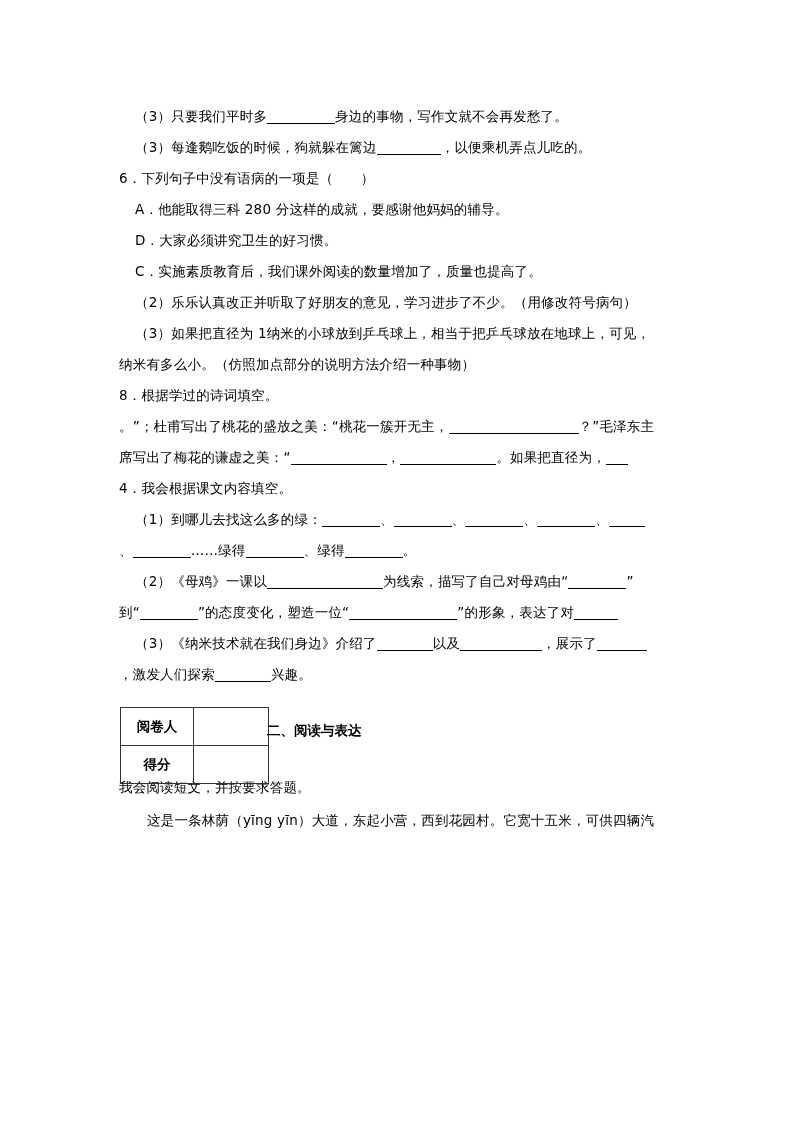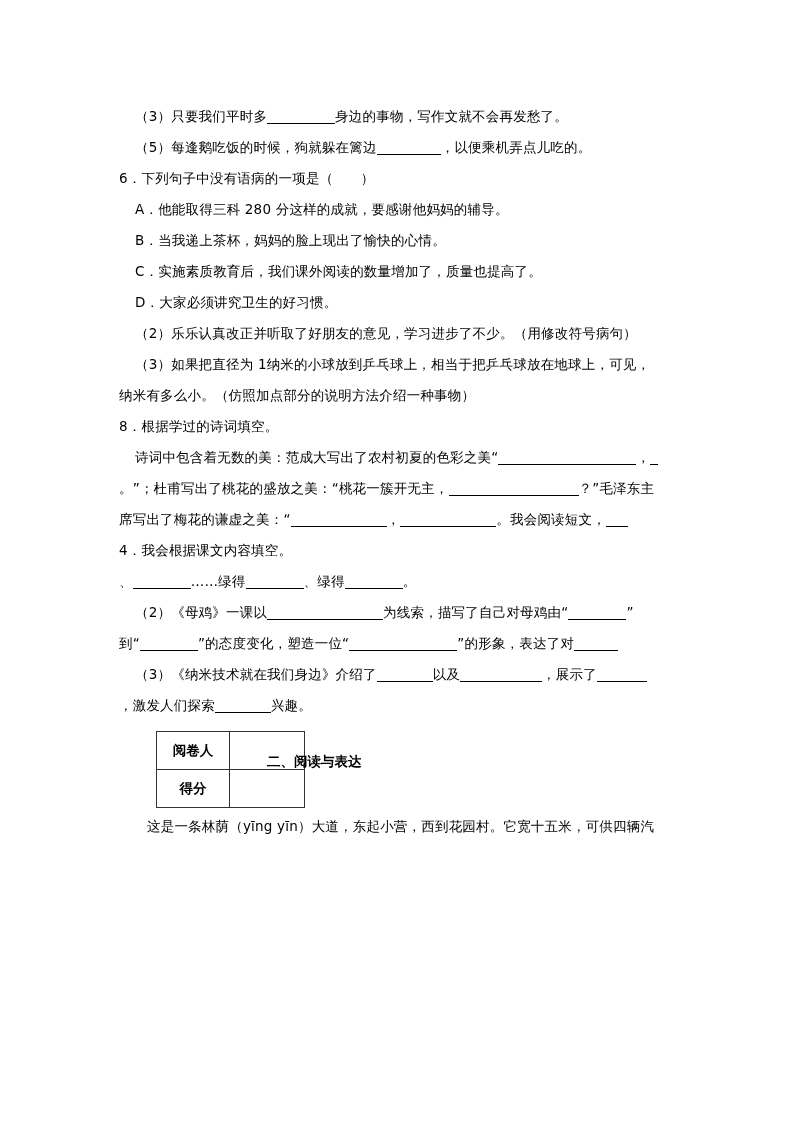--- a/index.html
+++ b/index.html
@@ -3,61 +3,60 @@
   <meta charset="utf-8">
   <style>
     html, body { margin: 0; padding: 0; background: #ffffff; }
     body { width: 794px; height: 1123px; position: relative; overflow: hidden;
            font-family: "DejaVu Sans", "Liberation Sans", sans-serif; color: #000; }
     .page { position: absolute; left: 119px; top: 101px; width: 556px; }
     .line { font-size: 13.5px; height: 31px; line-height: 31px; white-space: nowrap; letter-spacing: 0.2px; }
     .ind { padding-left: 16px; }
     .blank { display: inline-block; border-bottom: 1px solid #000; height: 14px; vertical-align: -3px; }
     .score-block { position: relative; height: 76px; margin-top: 6px; }
-    table.score { border-collapse: collapse; position: absolute; left: 1px; top: 4px; margin-left: 36px; }
+    table.score { border-collapse: collapse; position: absolute; left: 1px; top: 11px; }
     table.score td { border: 1px solid #333; width: 70px; height: 35px; text-align: center;
                      font-size: 13.5px; font-weight: bold; }
     table.score td.empty { width: 72px; }
     .section-title { position: absolute; left: 148px; top: 26px; font-size: 13.5px; font-weight: bold; text-align: center; }
     .para { padding-left: 28px; }
   </style>
 </head>
 <body>
 
 <div class="page">
 
   <div class="line ind">
     <span>（3）只要我们平时多</span><span class="blank" style="width:68px"></span><span>身边的事物，写作文就不会再发愁了。</span>
   </div>
   <div class="line ind">
-    <span>（5）每逢鹅吃饭的时候，狗就躲在篱边</span><span class="blank" style="width:64px"></span><span>，以便乘机弄点儿吃的。</span>
+    <span>（3）每逢鹅吃饭的时候，狗就躲在篱边</span><span class="blank" style="width:64px"></span><span>，以便乘机弄点儿吃的。</span>
   </div>
 
   <div class="line">6．下列句子中没有语病的一项是（　　）</div>
   <div class="line ind">A．他能取得三科 280 分这样的成就，要感谢他妈妈的辅导。</div>
-  <div class="line ind">B．当我递上茶杯，妈妈的脸上现出了愉快的心情。</div>
+  <div class="line ind">D．大家必须讲究卫生的好习惯。</div>
   <div class="line ind">C．实施素质教育后，我们课外阅读的数量增加了，质量也提高了。</div>
-  <div class="line ind">D．大家必须讲究卫生的好习惯。</div>
 
   <div class="line ind">（2）乐乐认真改正并听取了好朋友的意见，学习进步了不少。（用修改符号病句）</div>
   <div class="line ind">（3）如果把直径为 1纳米的小球放到乒乓球上，相当于把乒乓球放在地球上，可见，</div>
   <div class="line">纳米有多么小。（仿照加点部分的说明方法介绍一种事物）</div>
 
   <div class="line">8．根据学过的诗词填空。</div>
-  <div class="line ind">
-    <span>诗词中包含着无数的美：范成大写出了农村初夏的色彩之美“</span><span class="blank" style="width:138px"></span><span>，</span><span class="blank" style="width:8px"></span>
-  </div>
   <div class="line">
     <span>。”；杜甫写出了桃花的盛放之美：“桃花一簇开无主，</span><span class="blank" style="width:130px"></span><span>？”毛泽东主</span>
   </div>
   <div class="line">
-    <span>席写出了梅花的谦虚之美：“</span><span class="blank" style="width:96px"></span><span>，</span><span class="blank" style="width:96px"></span><span>。我会阅读短文，</span><span class="blank" style="width:22px"></span>
+    <span>席写出了梅花的谦虚之美：“</span><span class="blank" style="width:96px"></span><span>，</span><span class="blank" style="width:96px"></span><span>。如果把直径为，</span><span class="blank" style="width:22px"></span>
   </div>
 
   <div class="line">4．我会根据课文内容填空。</div>
+  <div class="line ind">
+    <span>（1）到哪儿去找这么多的绿：</span><span class="blank" style="width:58px"></span><span>、</span><span class="blank" style="width:58px"></span><span>、</span><span class="blank" style="width:58px"></span><span>、</span><span class="blank" style="width:58px"></span><span>、</span><span class="blank" style="width:36px"></span>
+  </div>
   <div class="line">
     <span>、</span><span class="blank" style="width:58px"></span><span>……绿得</span><span class="blank" style="width:58px"></span><span>、绿得</span><span class="blank" style="width:58px"></span><span>。</span>
   </div>
   <div class="line ind">
     <span>（2）《母鸡》一课以</span><span class="blank" style="width:116px"></span><span>为线索，描写了自己对母鸡由“</span><span class="blank" style="width:58px"></span><span>”</span>
   </div>
   <div class="line">
     <span>到“</span><span class="blank" style="width:58px"></span><span>”的态度变化，塑造一位“</span><span class="blank" style="width:108px"></span><span>”的形象，表达了对</span><span class="blank" style="width:44px"></span>
   </div>
   <div class="line ind">
@@ -76,15 +75,16 @@
       </tr>
       <tr>
         <td>得分</td>
         <td class="empty"></td>
       </tr>
     </tbody>
       </table>
     <div class="section-title">二、阅读与表达</div>
   </div>
 
-  <div class="line para" style="margin-top:8px">这是一条林荫（yīng yīn）大道，东起小营，西到花园村。它宽十五米，可供四辆汽</div>
+  <div class="line">我会阅读短文，并按要求答题。</div>
+  <div class="line para" style="margin-top:2px">这是一条林荫（yīng yīn）大道，东起小营，西到花园村。它宽十五米，可供四辆汽</div>
 
 </div>
 
 </body></html>

